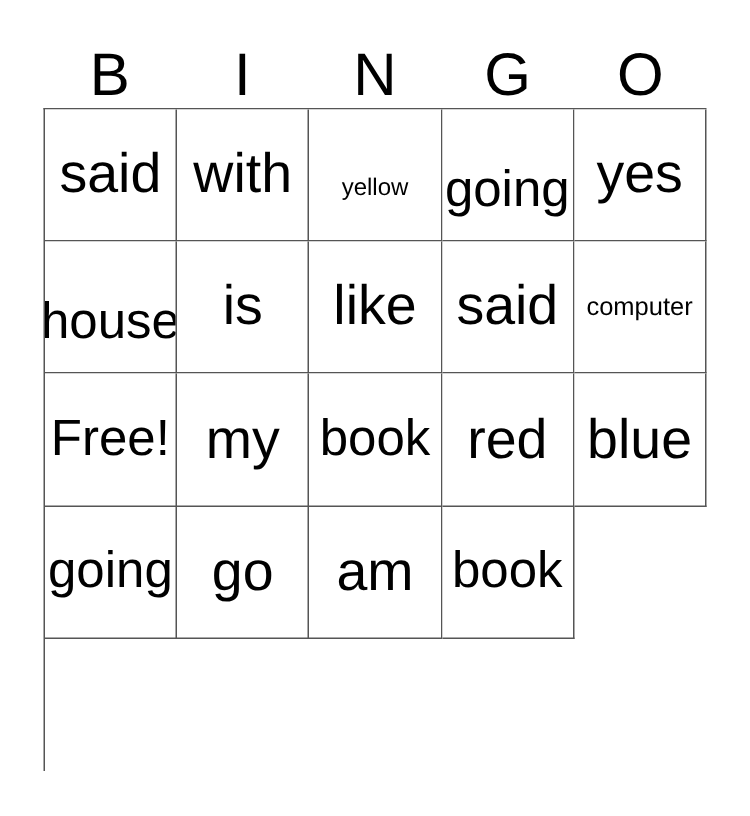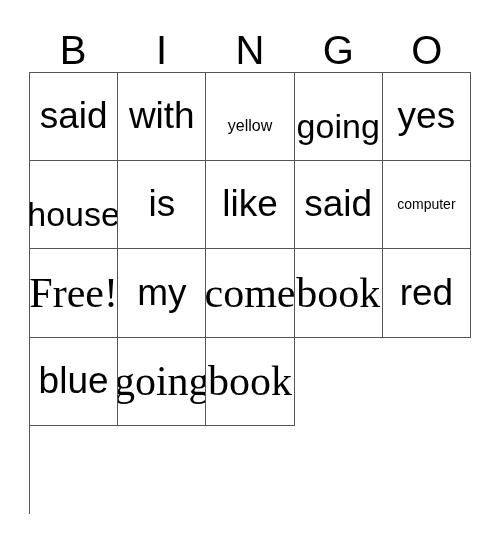--- a/index.html
+++ b/index.html
@@ -77,24 +77,24 @@
   .cell-text {
     display: block;
     text-align: center;
     line-height: 1.05;
     white-space: nowrap;
     color: #000000;
   }
 
   
   .size-xl .cell-text { font-size: 37px; }
-  .size-lg .cell-text { font-size: 42px; font-family: Liberation Serif, serif; }
+  .size-lg .cell-text { font-size: 34px; }
   .size-md .cell-text { font-size: 34px; margin-top: 20px; }
   .size-sm .cell-text { font-size: 16px; margin-top: 20px; }
-  .size-xs .cell-text { font-size: 14px; }
+  .size-xs .cell-text { font-size: 17px; }
 </style>
 </head>
 <body>
 
 <div class="card">
 
   <div class="header-row">
       <div class="header-cell">B</div>
       <div class="header-cell">I</div>
       <div class="header-cell">N</div>
@@ -133,32 +133,35 @@
       <div class="cell size-xs">
         <span class="cell-text">computer</span>
       </div>
       <div class="cell size-lg">
         <span class="cell-text">Free!</span>
       </div>
       <div class="cell size-xl">
         <span class="cell-text">my</span>
       </div>
       <div class="cell size-lg">
-        <span class="cell-text">come</span>
-      </div>
-      <div class="cell size-lg">
         <span class="cell-text">book</span>
       </div>
       <div class="cell size-xl">
         <span class="cell-text">red</span>
       </div>
       <div class="cell size-xl">
         <span class="cell-text">blue</span>
       </div>
       <div class="cell size-lg">
         <span class="cell-text">going</span>
       </div>
+      <div class="cell size-xl">
+        <span class="cell-text">go</span>
+      </div>
+      <div class="cell size-xl">
+        <span class="cell-text">am</span>
+      </div>
       <div class="cell size-lg">
         <span class="cell-text">book</span>
       </div>
     </div>
 
 </div>
 
 </body></html>

